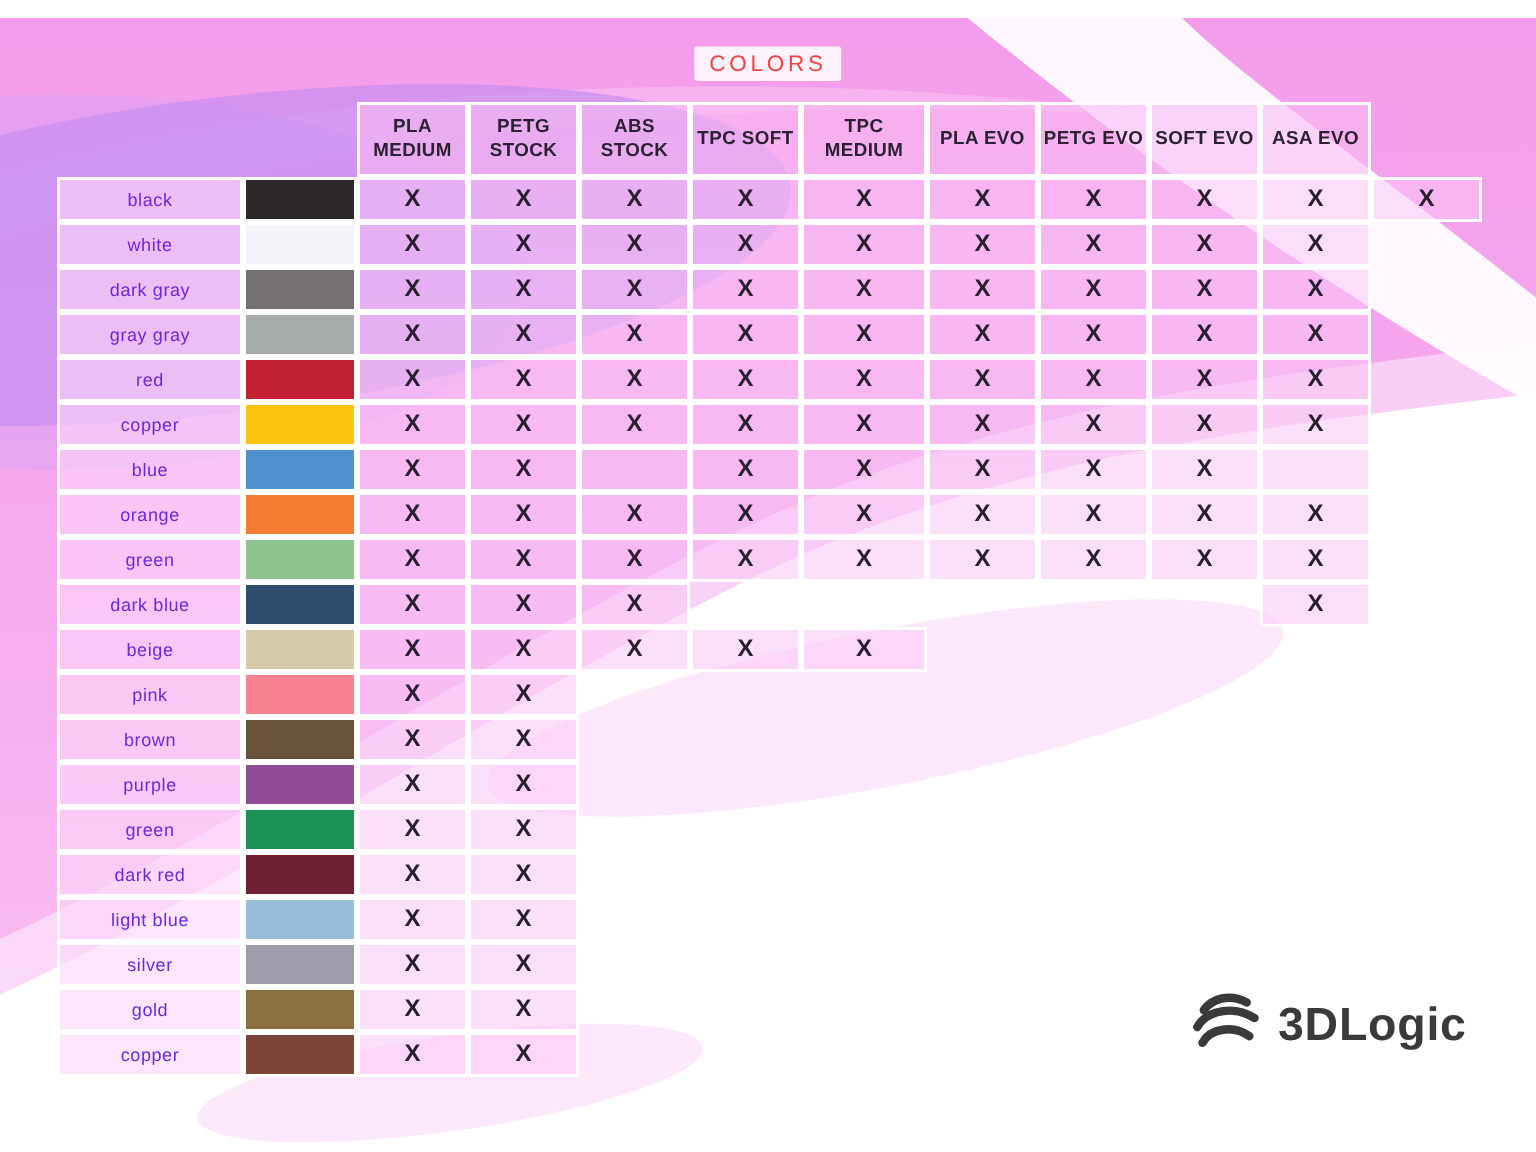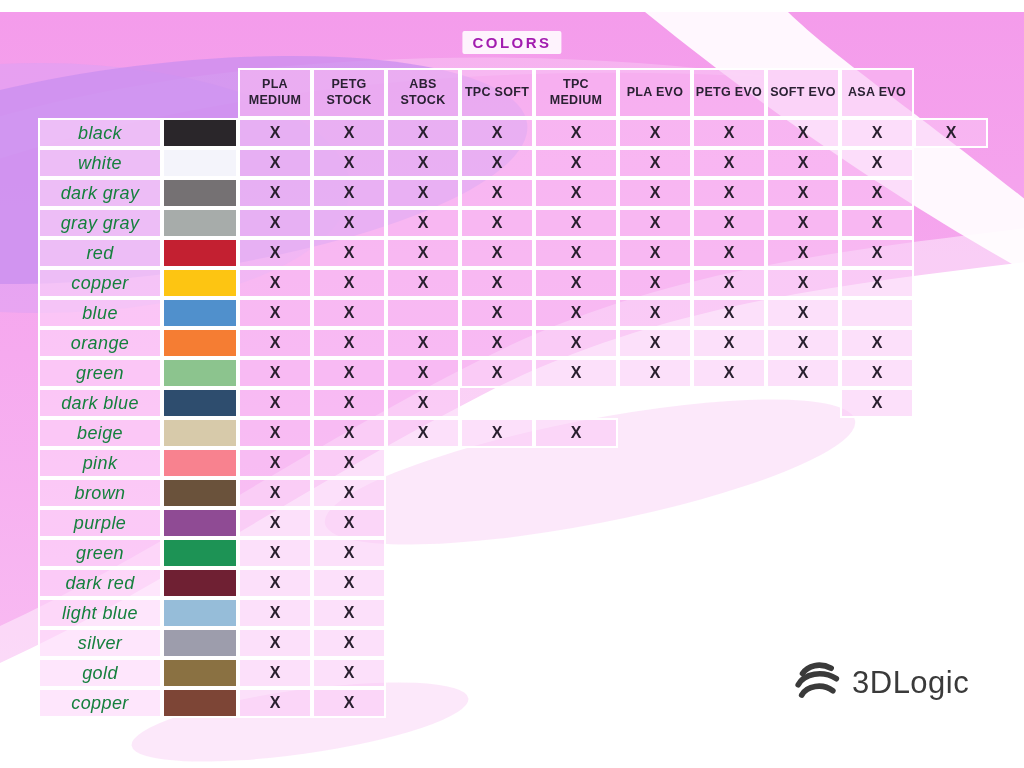--- a/index.html
+++ b/index.html
@@ -5,52 +5,52 @@
   html,body{margin:0;padding:0;}
   body{
     width:1024px;height:768px;position:relative;overflow:hidden;
     background:#ffffff;
     font-family:"Liberation Sans","DejaVu Sans",sans-serif;
   }
   .bg-svg{position:absolute;left:0;top:0;width:1024px;height:768px;}
   .title{
     position:absolute;top:31px;left:50%;transform:translateX(-50%);
     background:rgba(255,255,255,0.88);
-    color:#a21caf;font-size:15px;font-weight:bold;letter-spacing:2.5px;
+    color:#ef4444;font-size:15px;font-weight:normal;letter-spacing:2.5px;
     padding:3px 10px;border-radius:2px;
   }
   .table{position:absolute;left:38px;top:68px;}
   .row{display:flex;}
   .cell{
     box-sizing:border-box;border:2px solid #ffffff;
     background:rgba(250,198,246,0.55);
     display:flex;align-items:center;justify-content:center;
     color:#281f2e;
   }
   .head{
     width:74px;height:50px;
     font-weight:bold;font-size:12.5px;line-height:1.25;letter-spacing:0.3px;
     text-align:center;color:#2a2133;
     background:rgba(249,186,243,0.6);
   }
   .head-spacer{width:200px;height:50px;}
   .label-cell{
-    width:124px;height:30px;font-size:18px;letter-spacing:0.4px;
-    background:rgba(253,215,250,0.62);color:#15803d;font-style:italic;
+    width:124px;height:30px;font-size:12px;letter-spacing:0.4px;
+    background:rgba(253,215,250,0.62);color:#6d28d9;
   }
   .swatch-cell{width:76px;height:30px;}
   .body-cell{width:74px;height:30px;font-size:16px;font-weight:bold;}
   .wide{width:84px;}
   .ghost{visibility:hidden;}
   .logo{
     position:absolute;left:793px;top:656px;width:200px;height:54px;
     display:flex;align-items:center;gap:7px;
   }
   .logo-text{
-    font-size:31px;font-weight:normal;color:#3a3a3a;letter-spacing:0.5px;
+    font-size:31px;font-weight:bold;color:#3a3a3a;letter-spacing:0.5px;
   }
 </style>
 </head>
 <body>
 
 <svg class="bg-svg" viewBox="0 0 1024 768" xmlns="http://www.w3.org/2000/svg" aria-hidden="true">
   <defs>
     <linearGradient id="pg" x1="0" y1="0" x2="0" y2="1">
       <stop offset="0" stop-color="#f49ceb"></stop>
       <stop offset="0.45" stop-color="#f6aaef"></stop>

